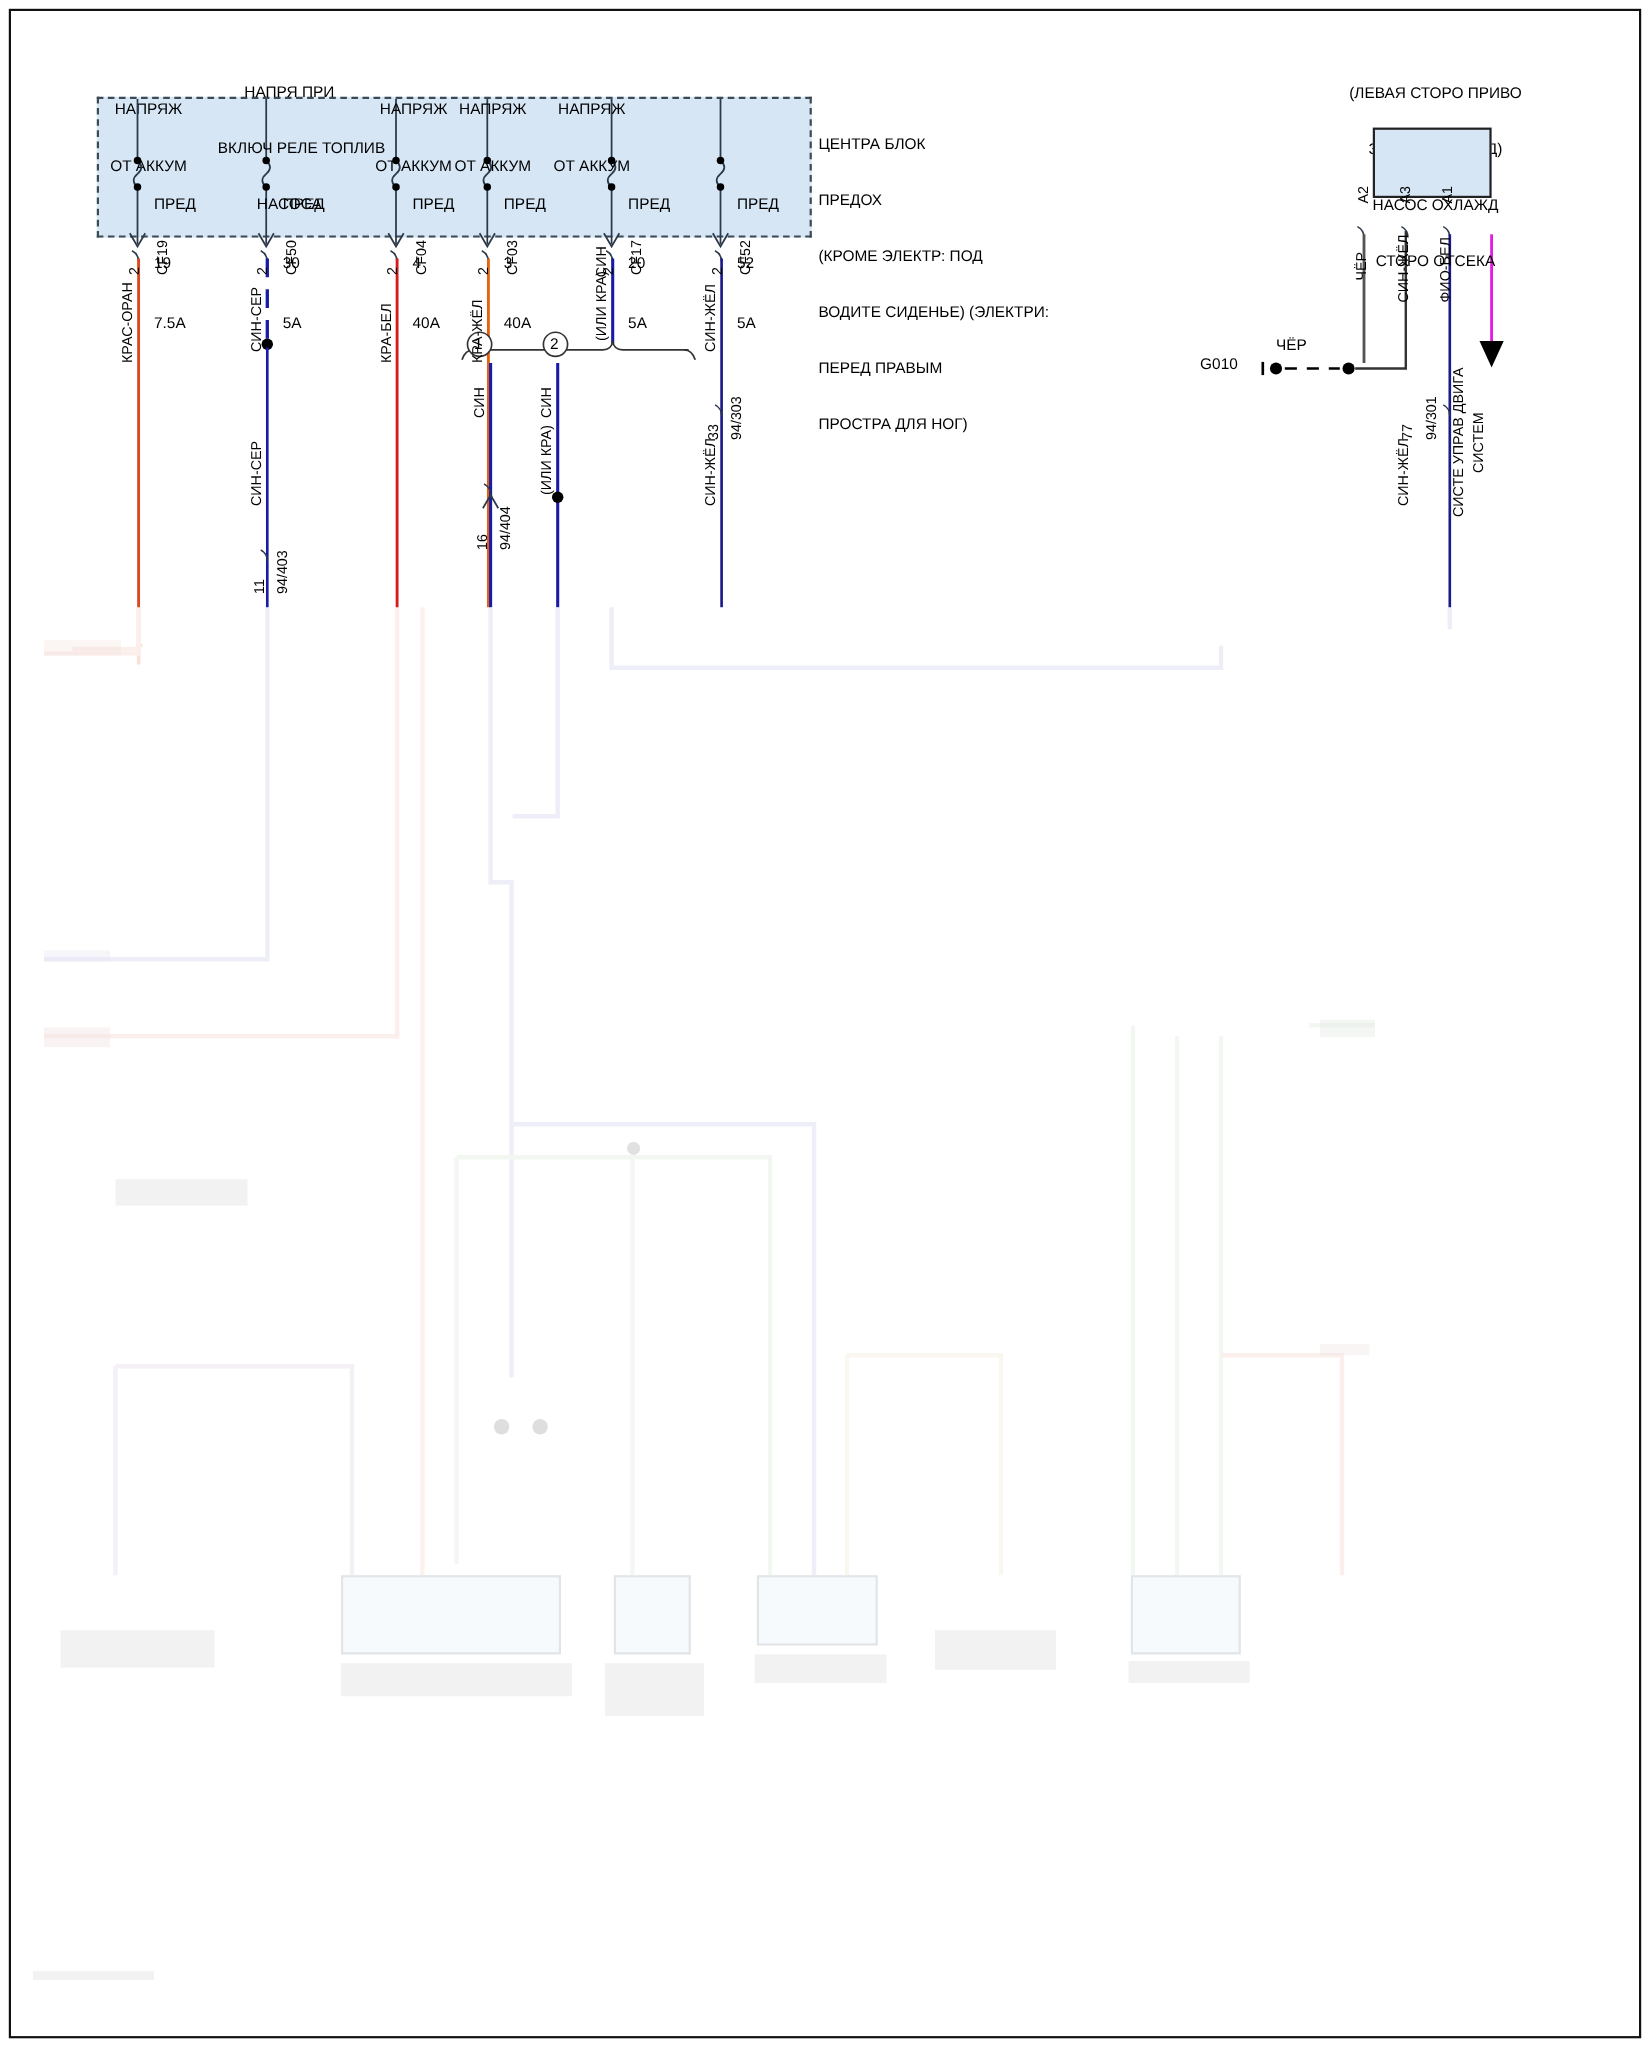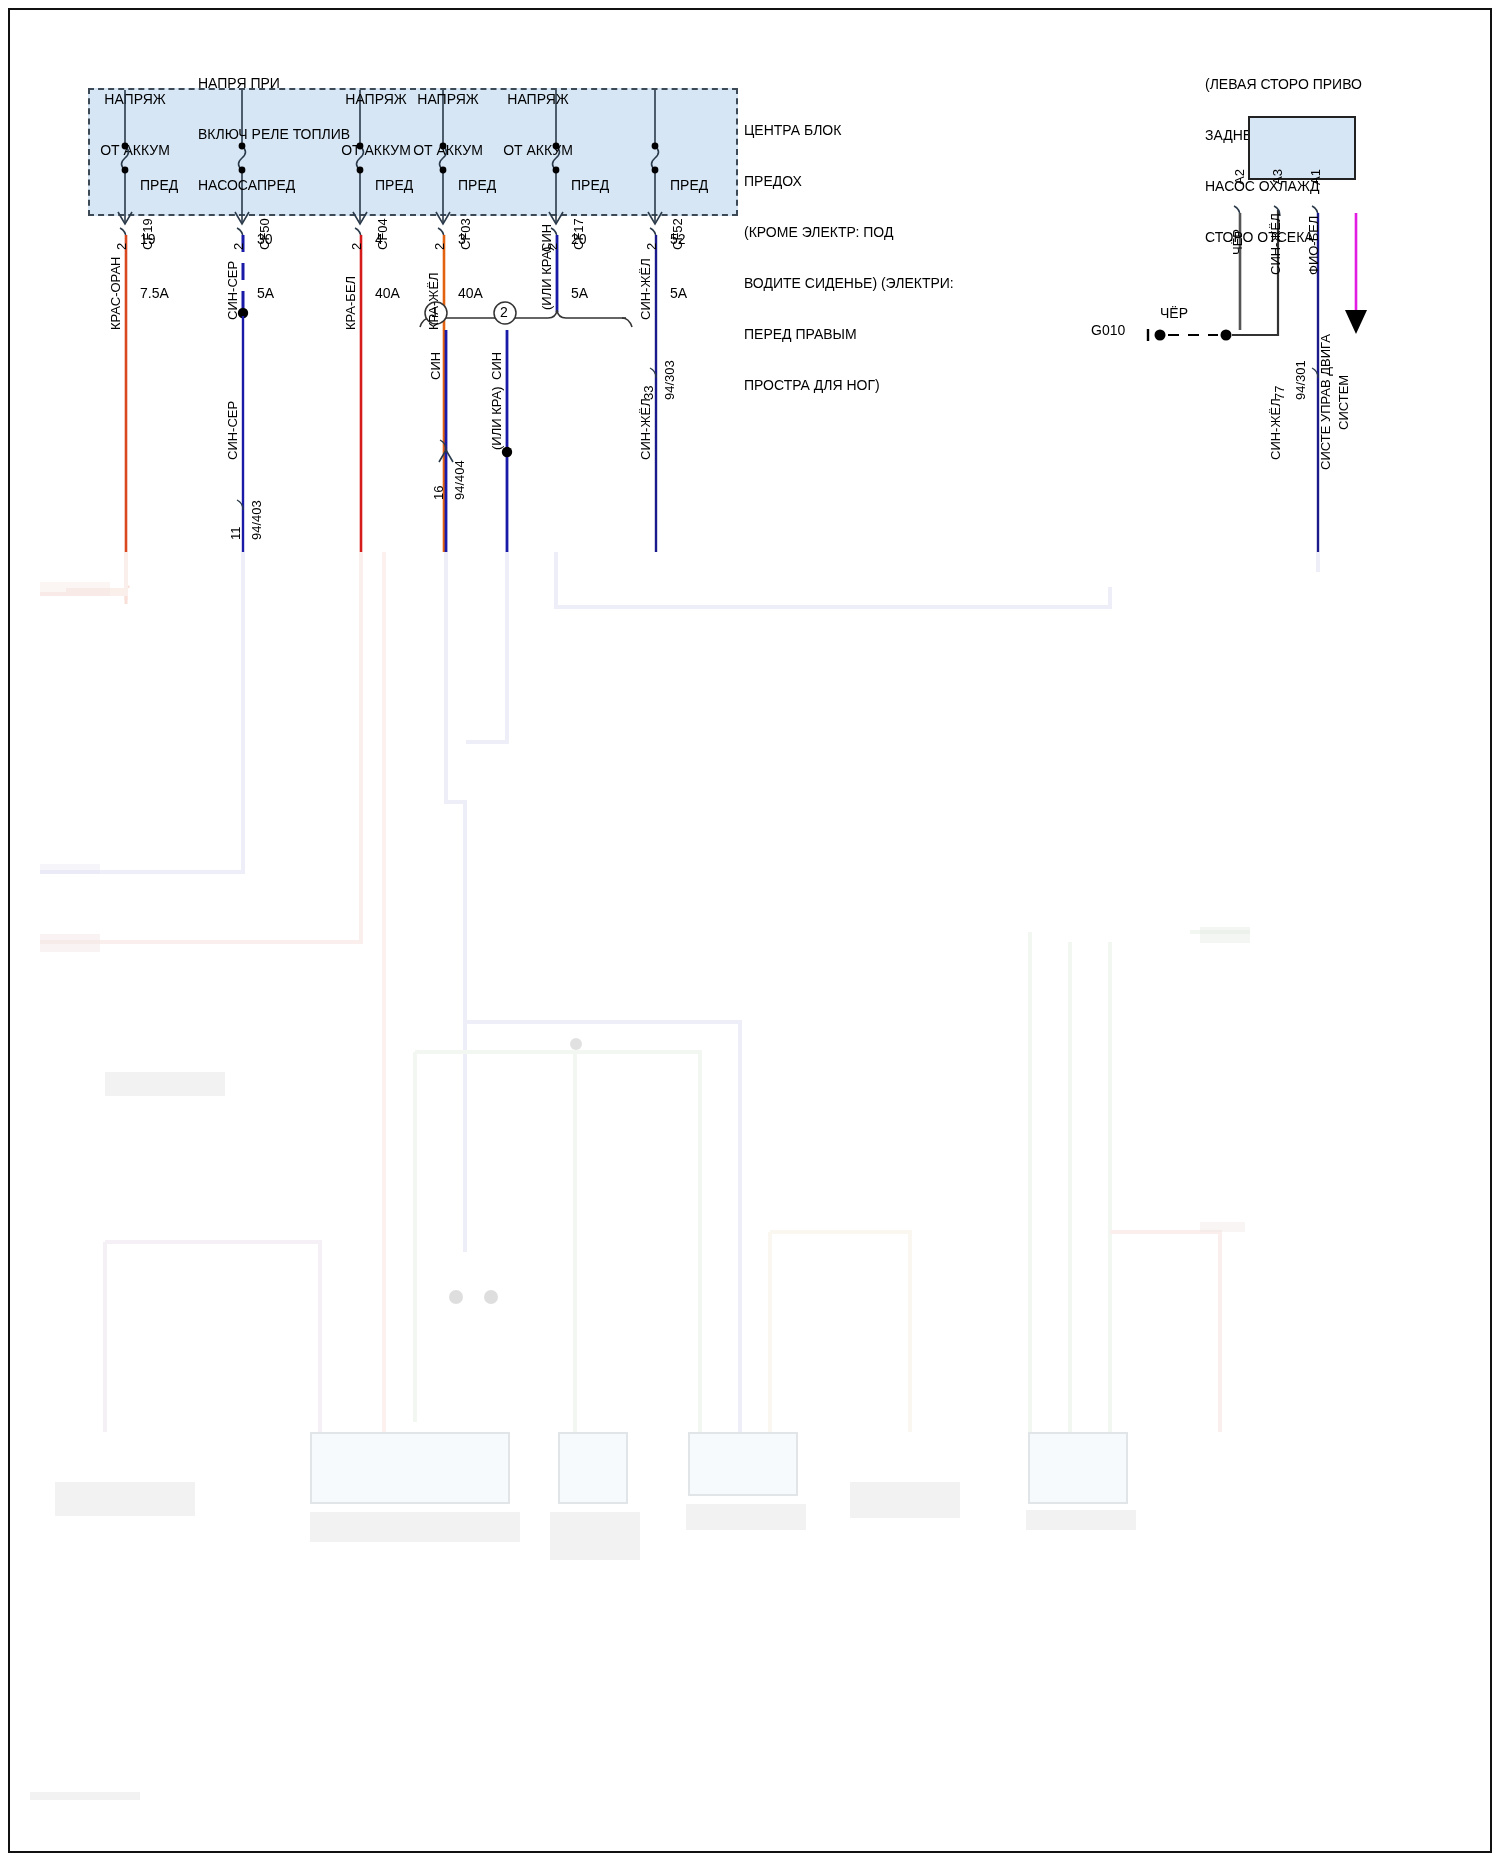--- a/index.html
+++ b/index.html
@@ -162,21 +162,21 @@
     <div>ПРЕД</div>
     <div>20</div>
     <div>5A</div>
   </div>
   <div class="txt" style="left:670px;top:140px;font-size:14px;line-height:18px;">
     <div>ПРЕД</div>
     <div>52</div>
     <div>5A</div>
   </div>
 
-  <div class="txt" style="left:198px;top:41px;width:130px;font-size:14px;line-height:17px;">
+  <div class="txt" style="left:198px;top:41px;width:130px;text-align:center;font-size:14px;line-height:17px;">
     <div>НАПРЯ ПРИ</div>
     <div>ВКЛЮЧ РЕЛЕ ТОПЛИВ</div>
     <div>НАСОСА</div>
   </div>
   <div class="txt" style="left:328px;top:57px;width:96px;text-align:center;font-size:14px;line-height:17px;">
     <div>НАПРЯЖ</div>
     <div>ОТ АККУМ</div>
   </div>
   <div class="txt" style="left:400px;top:57px;width:96px;text-align:center;font-size:14px;line-height:17px;">
     <div>НАПРЯЖ</div>
@@ -219,21 +219,21 @@
   <div class="vtxt" style="left:662px;top:400px;font-size:13px;">94/303</div>
 
   <div class="txt" style="left:431px;top:304px;font-size:14px;">1</div>
   <div class="txt" style="left:500px;top:304px;font-size:14px;">2</div>
   <div class="vtxt" style="left:428px;top:380px;font-size:13px;">СИН</div>
   <div class="vtxt" style="left:431px;top:500px;font-size:13px;">16</div>
   <div class="vtxt" style="left:452px;top:500px;font-size:13px;">94/404</div>
   <div class="vtxt" style="left:489px;top:380px;font-size:13px;">СИН</div>
   <div class="vtxt" style="left:489px;top:450px;font-size:13px;">(ИЛИ КРА)</div>
 
-  <div class="txt" style="left:1205px;top:42px;width:200px;font-size:14px;line-height:17px;">
+  <div class="txt" style="left:1205px;top:42px;width:200px;text-align:center;font-size:14px;line-height:17px;">
     <div>(ЛЕВАЯ СТОРО ПРИВО</div>
     <div>ЗАДНЕГ ПРИВОД)</div>
     <div>НАСОС ОХЛАЖД</div>
     <div>СТОРО ОТСЕКА</div>
   </div>
   <div class="module" style="left:1248px;top:116px;width:108px;height:64px;"></div>
 
   <div class="vtxt" style="left:1232px;top:185px;font-size:13px;">A2</div>
   <div class="vtxt" style="left:1270px;top:185px;font-size:13px;">A3</div>
   <div class="vtxt" style="left:1308px;top:185px;font-size:13px;">A1</div>

